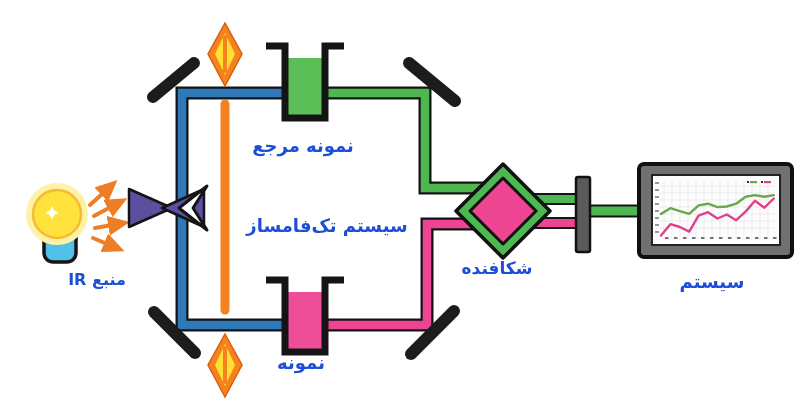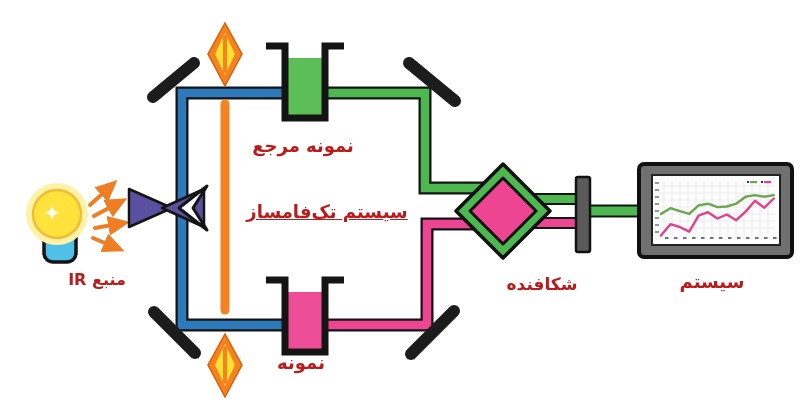--- a/index.html
+++ b/index.html
@@ -3,21 +3,21 @@
 <meta charset="utf-8">
 <style>
   html,body{margin:0;padding:0;background:#ffffff;}
   .stage{
     position:relative;width:800px;height:420px;background:#ffffff;overflow:hidden;
     font-family:"DejaVu Sans",sans-serif;
   }
   .stage svg{position:absolute;left:0;top:0;}
   .lbl{
     position:absolute;transform:translate(-50%,-50%);
-    font-family:"DejaVu Sans",sans-serif;font-weight:bold;color:#b91c1c;
+    font-family:"DejaVu Sans",sans-serif;font-weight:bold;color:#1d4ed8;
     white-space:nowrap;direction:rtl;text-align:left;line-height:1;
   }
   .fs16{font-size:16px;margin-left:40px;} .fs17{font-size:17px;} .fs18{font-size:18px;}
 </style>
 </head>
 <body>
 
 <div class="stage">
 
 <svg width="800" height="420" viewBox="0 0 800 420">
@@ -156,18 +156,18 @@
       <rect x="761" y="181" width="2" height="2" fill="#333"></rect>
       <rect x="764" y="181" width="7" height="2.2" fill="#e0418a"></rect>
     </g>
     <polyline fill="none" stroke-width="2.4" stroke-linejoin="round" stroke-linecap="round" points="661.0,213.9 670.4,208.2 679.8,211.1 689.2,213.9 698.6,205.4 708.0,203.7 717.4,207.1 726.8,206.5 736.2,203.7 745.6,196.8 755.0,195.1 764.4,196.8 773.8,195.1" stroke="#6aa84f"></polyline>
     <polyline fill="none" stroke-width="2.4" stroke-linejoin="round" stroke-linecap="round" points="661.0,235.6 670.4,224.2 679.8,227.0 689.2,231.6 698.6,215.6 708.0,212.2 717.4,218.5 726.8,214.5 736.2,220.2 745.6,211.6 755.0,200.8 764.4,207.7 773.8,198.5" stroke="#e0418a"></polyline>
   </g>
 </svg>
 
 <div class="lbl fs16" style="left:57px;top:280px;">منبع IR</div>
 <div class="lbl fs18" style="left:303px;top:146px;">نمونه مرجع</div>
-<div class="lbl fs18" style="left:327px;top:212px;text-decoration:underline;">سیستم تک‌فامساز</div>
+<div class="lbl fs18" style="left:327px;top:226px;">سیستم تک‌فامساز</div>
 <div class="lbl fs18" style="left:301px;top:363px;">نمونه</div>
-<div class="lbl fs17" style="left:497px;top:284px;margin-left:45px;">شکافنده</div>
+<div class="lbl fs17" style="left:497px;top:268px;">شکافنده</div>
 <div class="lbl fs18" style="left:712px;top:282px;">سیستم</div>
 
 </div>
 
 </body></html>

